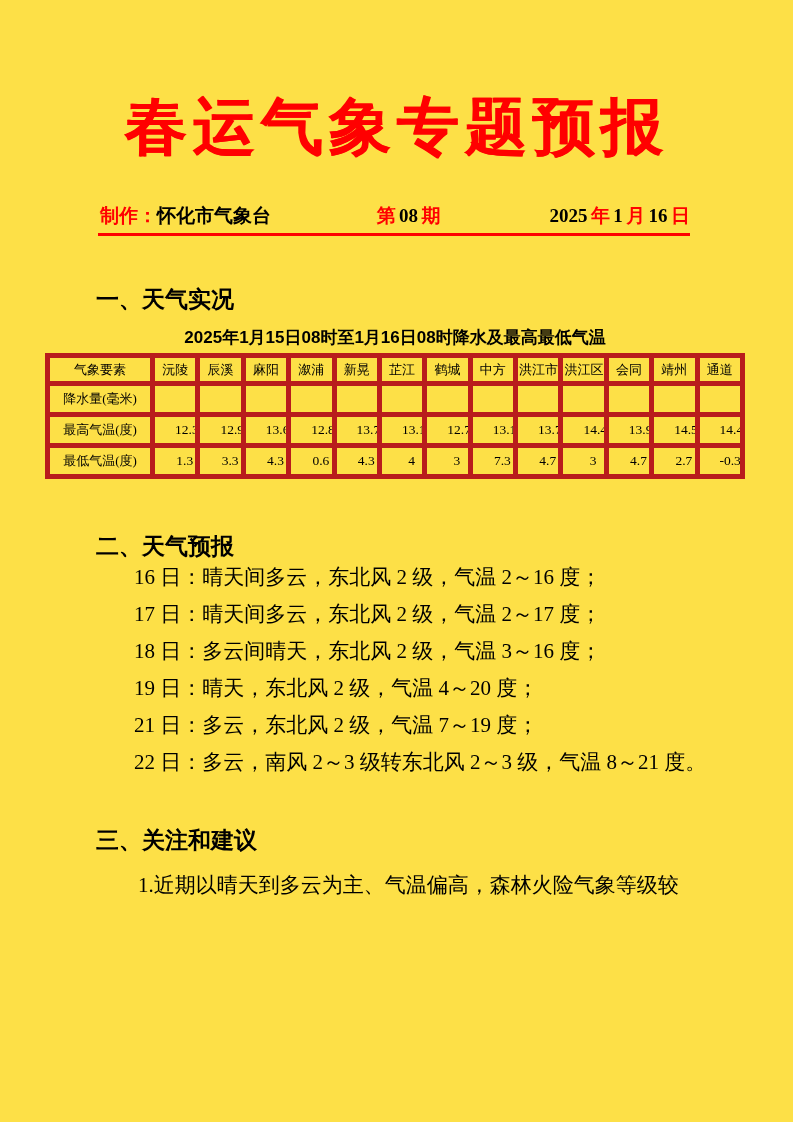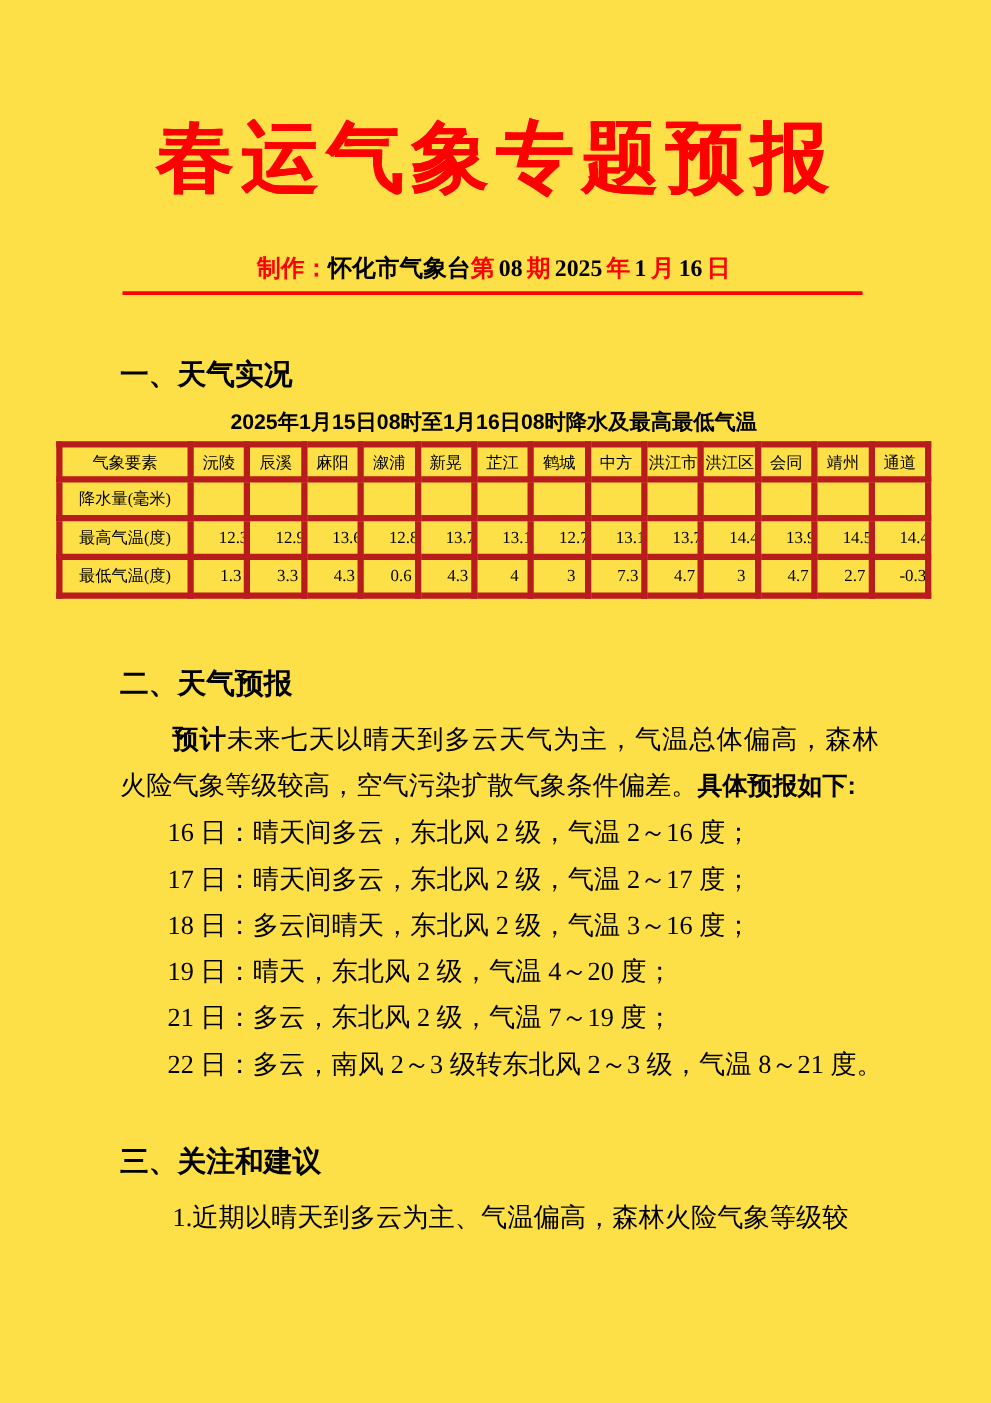--- a/index.html
+++ b/index.html
@@ -20,21 +20,21 @@
     font-weight: 700;
     font-size: 62px;
     line-height: 74px;
     letter-spacing: 6px;
     color: #ff0000;
     text-shadow: 1px 0 0 #ff0000;
   }
   .masthead {
     margin: 40px 103px 0 100px;
     display: flex;
-    justify-content: center;
+    justify-content: space-between;
     align-items: baseline;
     font-family: "Liberation Sans", "DejaVu Sans", sans-serif;
     font-weight: 700;
     font-size: 19px;
     line-height: 24px;
   }
   .red  { color: #ff0000; }
   .black{ color: #000000; }
   .num  { padding: 0 0.18em; font-family: "Liberation Serif", serif; }
   .red-rule {
@@ -210,21 +210,20 @@
           <td class="value">3</td>
           <td class="value">4.7</td>
           <td class="value">2.7</td>
           <td class="value">-0.3</td>
         </tr>
       </tbody>
   </table>
 
   <h2 class="h-section h-forecast">二、天气预报</h2>
 
-  <p class="intro"><span class="b-lead">预计</span><span>未来七天以晴天到多云天气为主，气温总体偏高，森林火险气象等级较高，空气污染扩散气象条件偏差。</span><span class="b-tail">具体预报如下:</span></p>
 
   <div class="day-list">
       <p>16 日：晴天间多云，东北风 2 级，气温 2～16 度；</p>
       <p>17 日：晴天间多云，东北风 2 级，气温 2～17 度；</p>
       <p>18 日：多云间晴天，东北风 2 级，气温 3～16 度；</p>
       <p>19 日：晴天，东北风 2 级，气温 4～20 度；</p>
       <p>21 日：多云，东北风 2 级，气温 7～19 度；</p>
       <p>22 日：多云，南风 2～3 级转东北风 2～3 级，气温 8～21 度。</p>
     </div>
 

